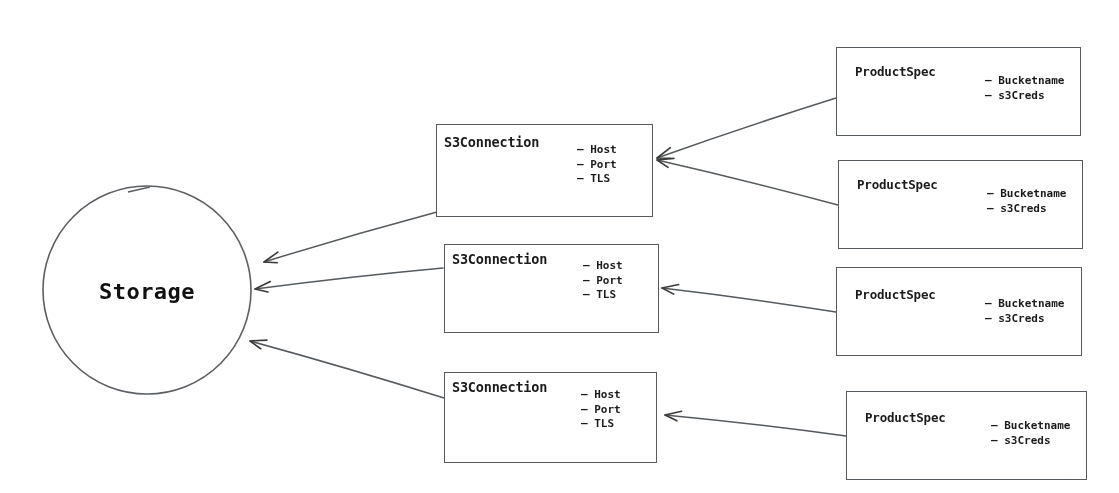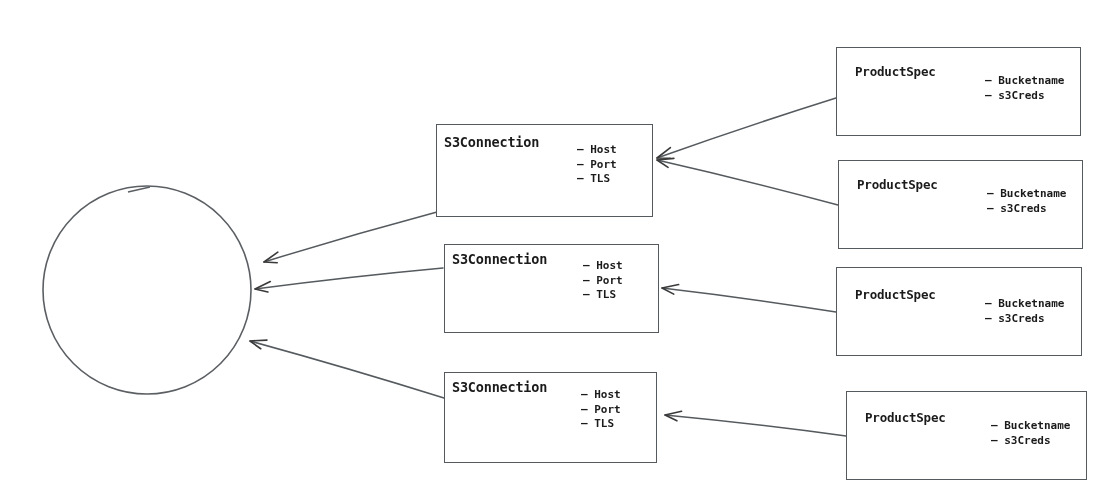--- a/index.html
+++ b/index.html
@@ -81,20 +81,21 @@
         <path d="M 266.97501069770834 340.0785816299378 L 250 341 L 260.7473755966258 348.7666928473484" stroke-linecap="round" stroke-linejoin="round"></path>
         <path d="M 670.394084280314 147.5310694771698 L 657 158 L 670.2581787083557 158.21976655182968" stroke-linecap="round" stroke-linejoin="round"></path>
         <path d="M 673.9211990166779 158.36506151859498 L 657 160 L 668.0646904958699 167.30754570499613" stroke-linecap="round" stroke-linejoin="round"></path>
         <path d="M 678.6511514934408 284.5737551251428 L 662 288 L 673.7794664101225 294.08865921963087" stroke-linecap="round" stroke-linejoin="round"></path>
         <path d="M 681.5734156032532 411.21557200599057 L 665 415 L 676.9079930466723 420.83329251798705" stroke-linecap="round" stroke-linejoin="round"></path>
       </g>
     <circle id="storage-circle" cx="147" cy="290" r="104" fill="#ffffff" stroke="#5b5f63" stroke-width="1.6"></circle>
     <path id="storage-circle-tick" d="M 128 192 L 150 187" stroke="#5b5f63" stroke-width="1.6" fill="none"></path>
   </svg>
 
+  <div class="circle-label" style="left:147px; top:291px;">Storage</div>
 
   <div class="node-box" style="left:436px; top:124px; width:217px; height:93px;"></div>
   <div class="node-title" style="left:444px; top:134px;">S3Connection</div>
   <div class="attr-list" style="left:577px; top:143px;">
     <div>– Host</div>
     <div>– Port</div>
     <div>– TLS</div>
   </div>
 
   <div class="node-box" style="left:444px; top:244px; width:215px; height:89px;"></div>

